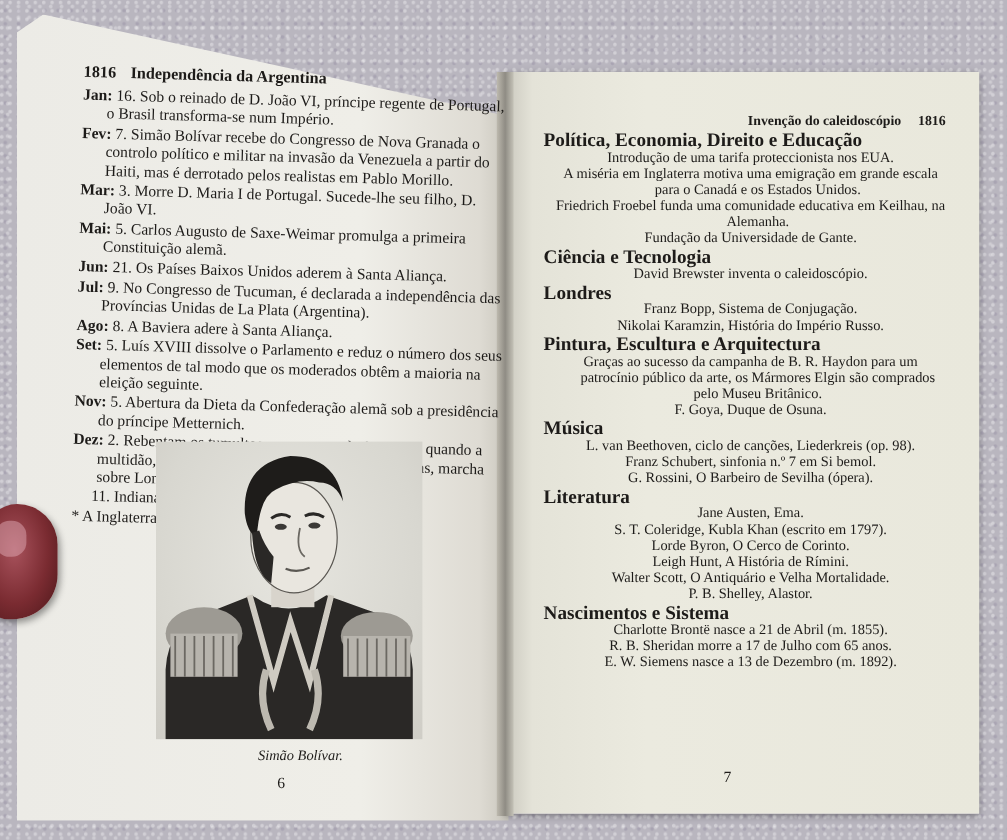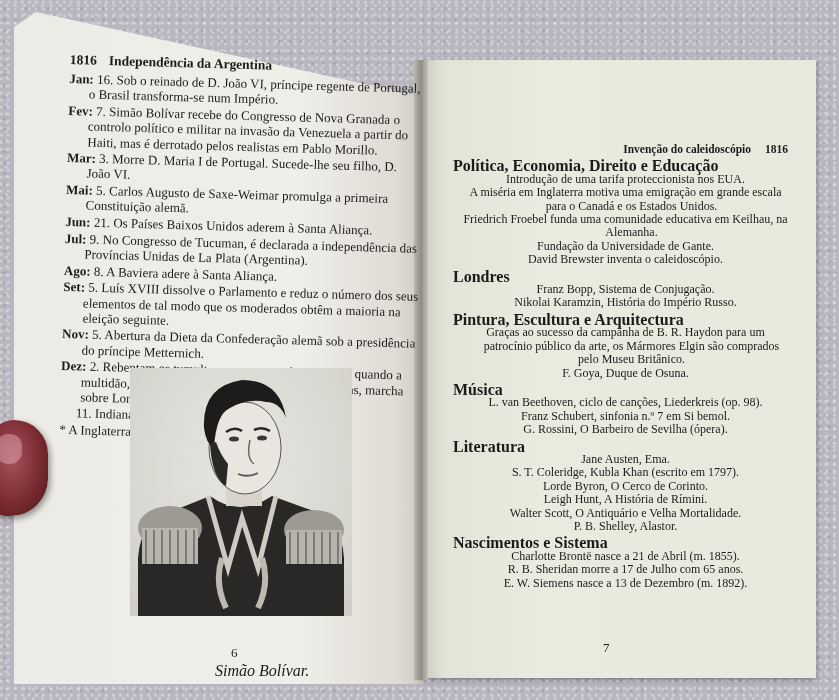--- a/index.html
+++ b/index.html
@@ -52,27 +52,27 @@
     .entry { margin-bottom: 1.5px; text-indent: -20px; padding-left: 20px; }
     .entry .mon { font-weight: bold; }
     .entry.sub { padding-left: 20px; text-indent: -4px; }
     .note { text-indent: -8px; padding-left: 8px; }
 
     .portrait {
       position: absolute; left: 130px; top: 368px; width: 222px; height: 248px;
       background: radial-gradient(ellipse at 50% 40%, #e6e5df 0%, #d8d7d0 70%, #cfcdc6 100%);
     }
     .caption {
-      position: absolute; left: 215px; top: 622px; font-style: italic; font-size: 16px; margin-top: 40px;
+      position: absolute; left: 215px; top: 622px; font-style: italic; font-size: 12px;
     }
     .pagenum-left { position: absolute; left: 231px; top: 645px; font-size: 13px; }
 
     .right-content {
       position: absolute; left: 453px; top: 95px; width: 335px;
-      font-size: 12px; line-height: 13.4px; margin-top: 48px;
+      font-size: 12px; line-height: 13.4px;
     }
     .running-head {
       text-align: right; font-weight: bold; font-size: 11.5px; margin-bottom: 2px;
     }
     .running-head .year { margin-left: 14px; }
     .section-title { font-weight: bold; font-size: 16px; margin-top: 3px; }
     .item { padding-left: 22px; text-indent: -12px; text-align: center; }
     .pagenum-right { position: absolute; left: 603px; top: 640px; font-size: 13px; }
   </style>
 </head>
@@ -159,20 +159,21 @@
   </div>
 
   <div>
     <div class="section-title">Política, Economia, Direito e Educação</div>
     <div class="item">Introdução de uma tarifa proteccionista nos EUA.</div>
     <div class="item">A miséria em Inglaterra motiva uma emigração em grande escala para o Canadá e os Estados Unidos.</div>
     <div class="item">Friedrich Froebel funda uma comunidade educativa em Keilhau, na Alemanha.</div>
     <div class="item">Fundação da Universidade de Gante.</div>
   </div>
   <div>
+    <div class="section-title">Ciência e Tecnologia</div>
     <div class="item">David Brewster inventa o caleidoscópio.</div>
   </div>
   <div>
     <div class="section-title">Londres</div>
     <div class="item">Franz Bopp, Sistema de Conjugação.</div>
     <div class="item">Nikolai Karamzin, História do Império Russo.</div>
   </div>
   <div>
     <div class="section-title">Pintura, Escultura e Arquitectura</div>
     <div class="item">Graças ao sucesso da campanha de B. R. Haydon para um patrocínio público da arte, os Mármores Elgin são comprados pelo Museu Britânico.</div>

